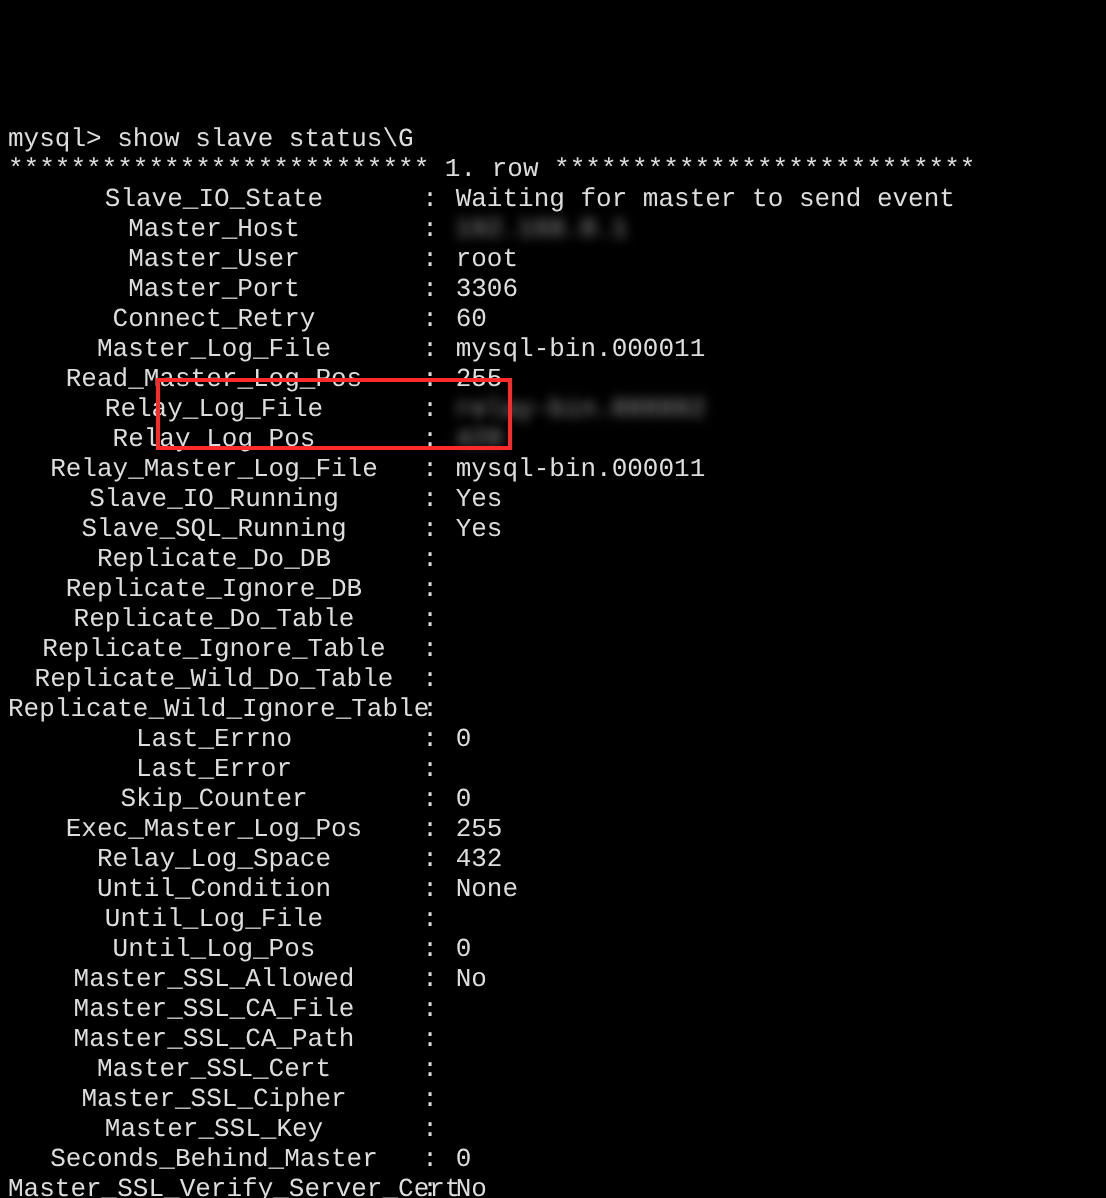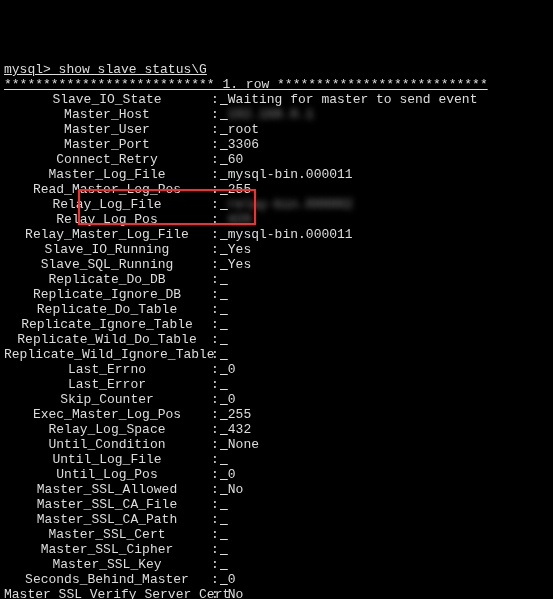--- a/index.html
+++ b/index.html
@@ -9,21 +9,21 @@
     font-size: 13px;
     line-height: 15px;
     margin: 0;
     padding: 2px 4px;
     width: 553px;
     box-sizing: border-box;
     overflow: hidden;
     white-space: pre;
     position: relative;
   }
-  .row { display: block; text-decoration: underline; }
+  .row { display: block; }
   .label {
     display: inline-block;
     width: 206px;
     text-align: center;
   }
   .sep { display:inline-block; width:10px; text-align:center; }
   .val { display: inline-block; }
   .blur {
     color: transparent;
     text-shadow: 0 0 6px #aaa;

